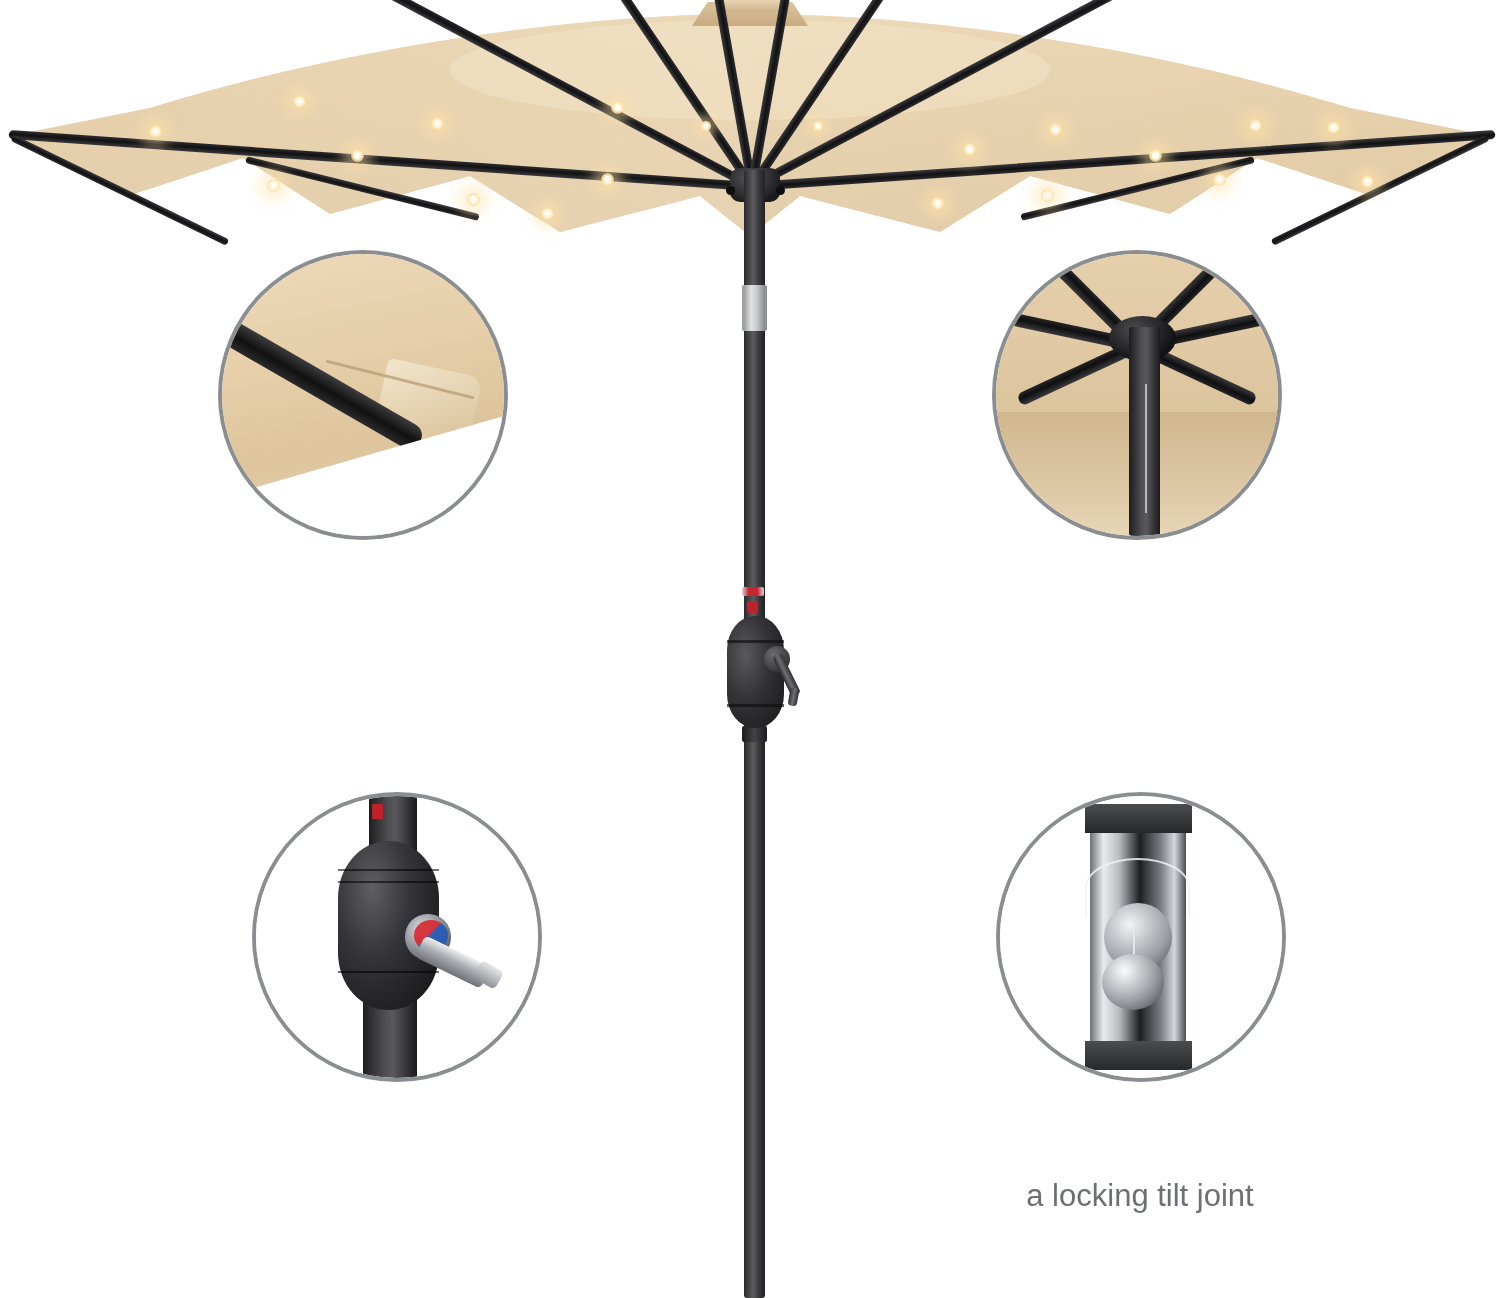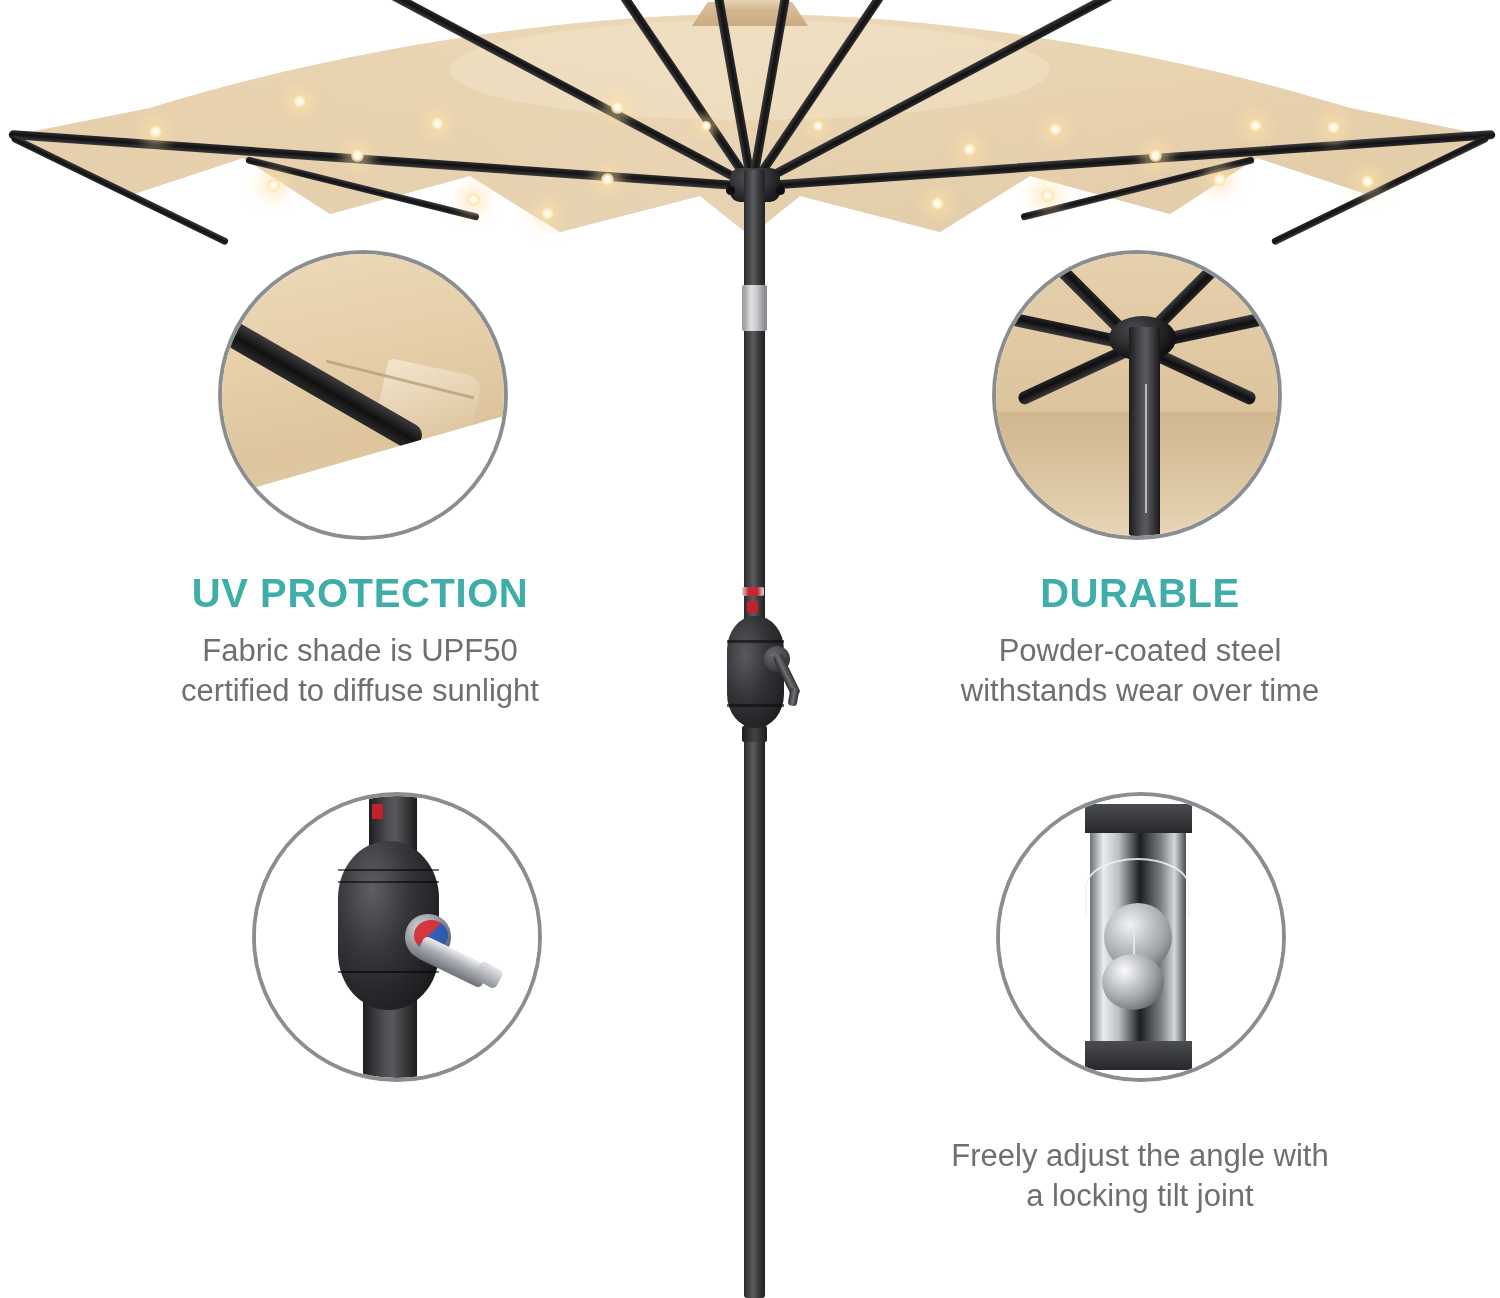--- a/index.html
+++ b/index.html
@@ -282,42 +282,28 @@
       <div class="tj-tube"></div>
       <div class="tj-cap" style="top:3%;"></div>
       <div class="tj-cap" style="top:87%;"></div>
       <div class="tj-arc"></div>
       <div class="tj-ring"></div>
       <div class="tj-stem"></div>
       <div class="tj-ball"></div>
     </div>
   </div>
 
-  <div class="feat" style="left:40px;top:572px;width:640px;">
-    <h2>UV PROTECTION</h2>
-    <p>
-      <span>Fabric shade is UPF50</span><br>
-      <span>certified to diffuse sunlight</span>
-    </p>
-  </div>
-
-  <div class="feat" style="left:820px;top:572px;width:640px;">
-    <h2>DURABLE</h2>
-    <p>
-      <span>Powder-coated steel</span><br>
-      <span>withstands wear over time</span>
-    </p>
-  </div>
+
 
   <div class="feat" style="left:40px;top:1120px;width:640px;">
     <p>
       <br>
     </p>
   </div>
 
   <div class="feat" style="left:820px;top:1120px;width:640px;">
     <p>
-      <span>Freely adjust the angle with</span><br>
+      <br>
       <span>a locking tilt joint</span>
     </p>
   </div>
 
 </div>
 
 </body></html>

